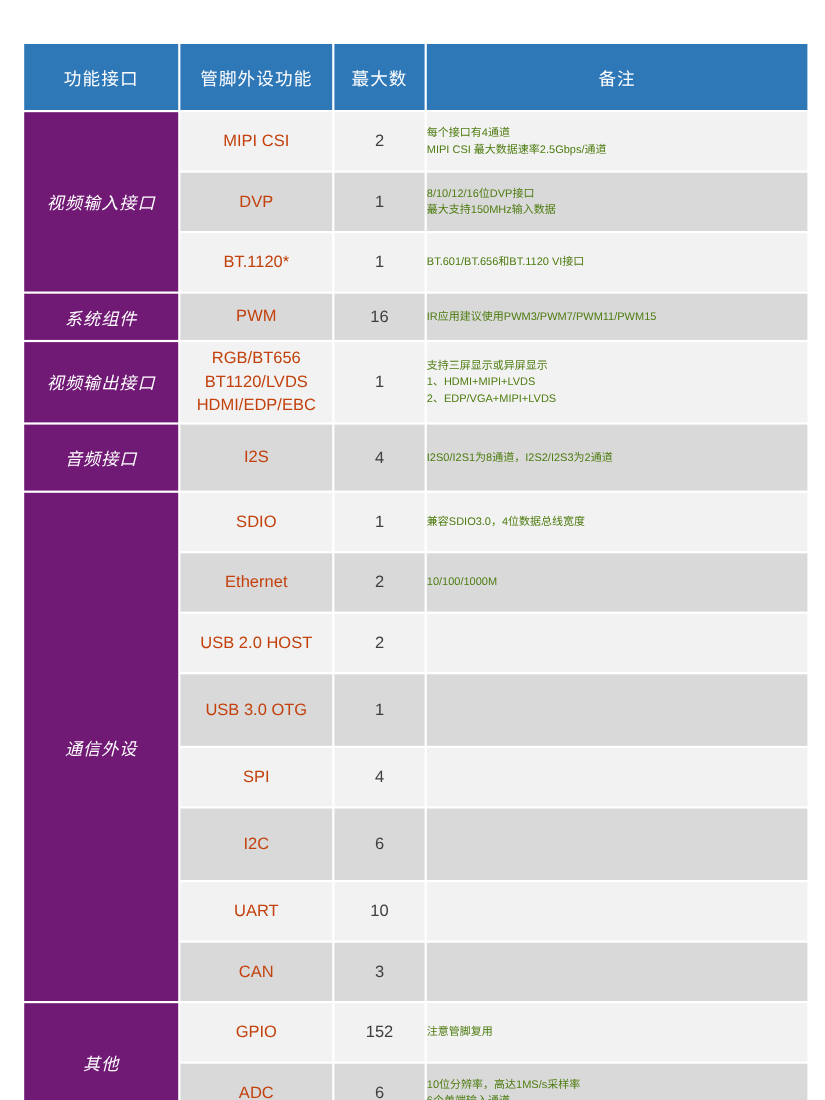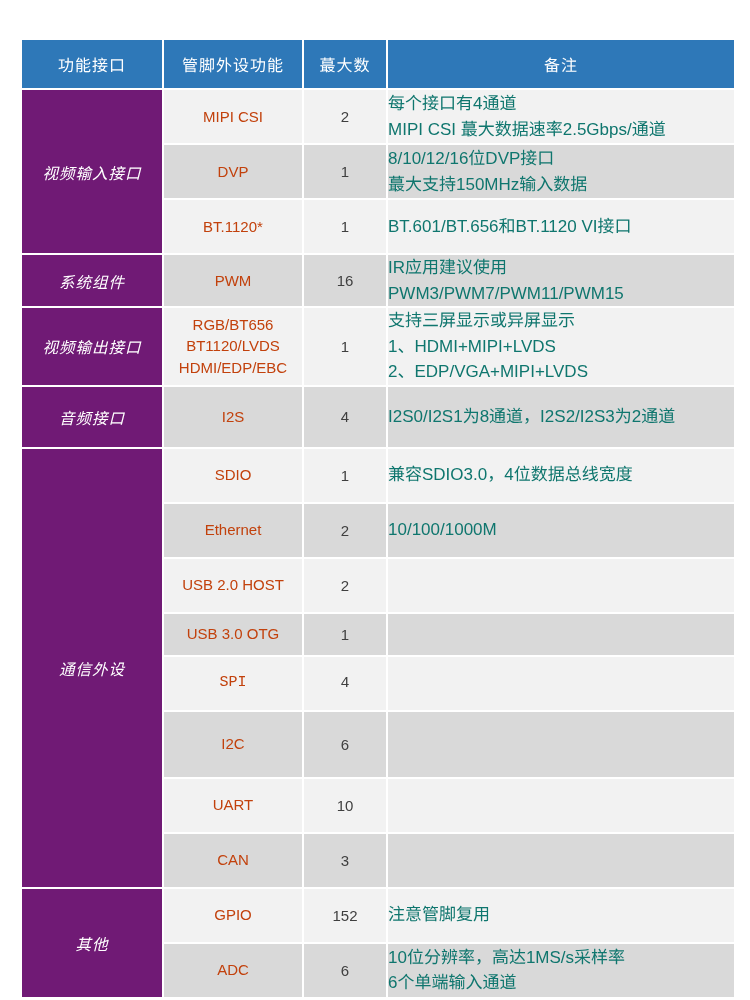--- a/index.html
+++ b/index.html
@@ -34,21 +34,21 @@
     border: 0;
     vertical-align: middle;
   }
 
   th.hd {
     background: #2E78B8;
     color: #ffffff;
     font-weight: normal;
     font-size: 16px;
     text-align: center;
-    height: 48px;
+    height: 60px;
     letter-spacing: 1px;
     font-family: Liberation Mono, monospace;
   }
 
   td.grp {
     background: #701a75;
     color: #ffffff;
     font-size: 15.5px;
     text-align: center;
     letter-spacing: 1px;
@@ -62,22 +62,22 @@
     line-height: 1.45;
   }
 
   td.num {
     font-size: 15px;
     color: #3f3f3f;
     text-align: center;
   }
 
   td.note {
-    font-size: 17px;
-    color: #0f766e;
+    font-size: 10px;
+    color: #4d7c0f;
     text-align: left;
     padding-left: 9px;
     line-height: 1.5;
   }
 
   .light { background: #F2F2F2; }
   .dark  { background: #D9D9D9; }
 
   .nl { display: block; }
 </style>
@@ -183,28 +183,28 @@
           <span class="nl">10/100/1000M</span>
         </td>
       </tr>
       <tr style="height: 53px;">
         <td class="fn light">
           <span class="nl">USB 2.0 HOST</span>
         </td>
         <td class="num light">2</td>
         <td class="note light"></td>
       </tr>
-      <tr style="height: 41px;">
+      <tr style="height: 65px;">
         <td class="fn dark">
           <span class="nl">USB 3.0 OTG</span>
         </td>
         <td class="num dark">1</td>
         <td class="note dark"></td>
       </tr>
-      <tr style="height: 53px; font-family: Liberation Mono, monospace;">
+      <tr style="height: 53px;">
         <td class="fn light">
           <span class="nl">SPI</span>
         </td>
         <td class="num light">4</td>
         <td class="note light"></td>
       </tr>
       <tr style="height: 65px;">
         <td class="fn dark">
           <span class="nl">I2C</span>
         </td>

